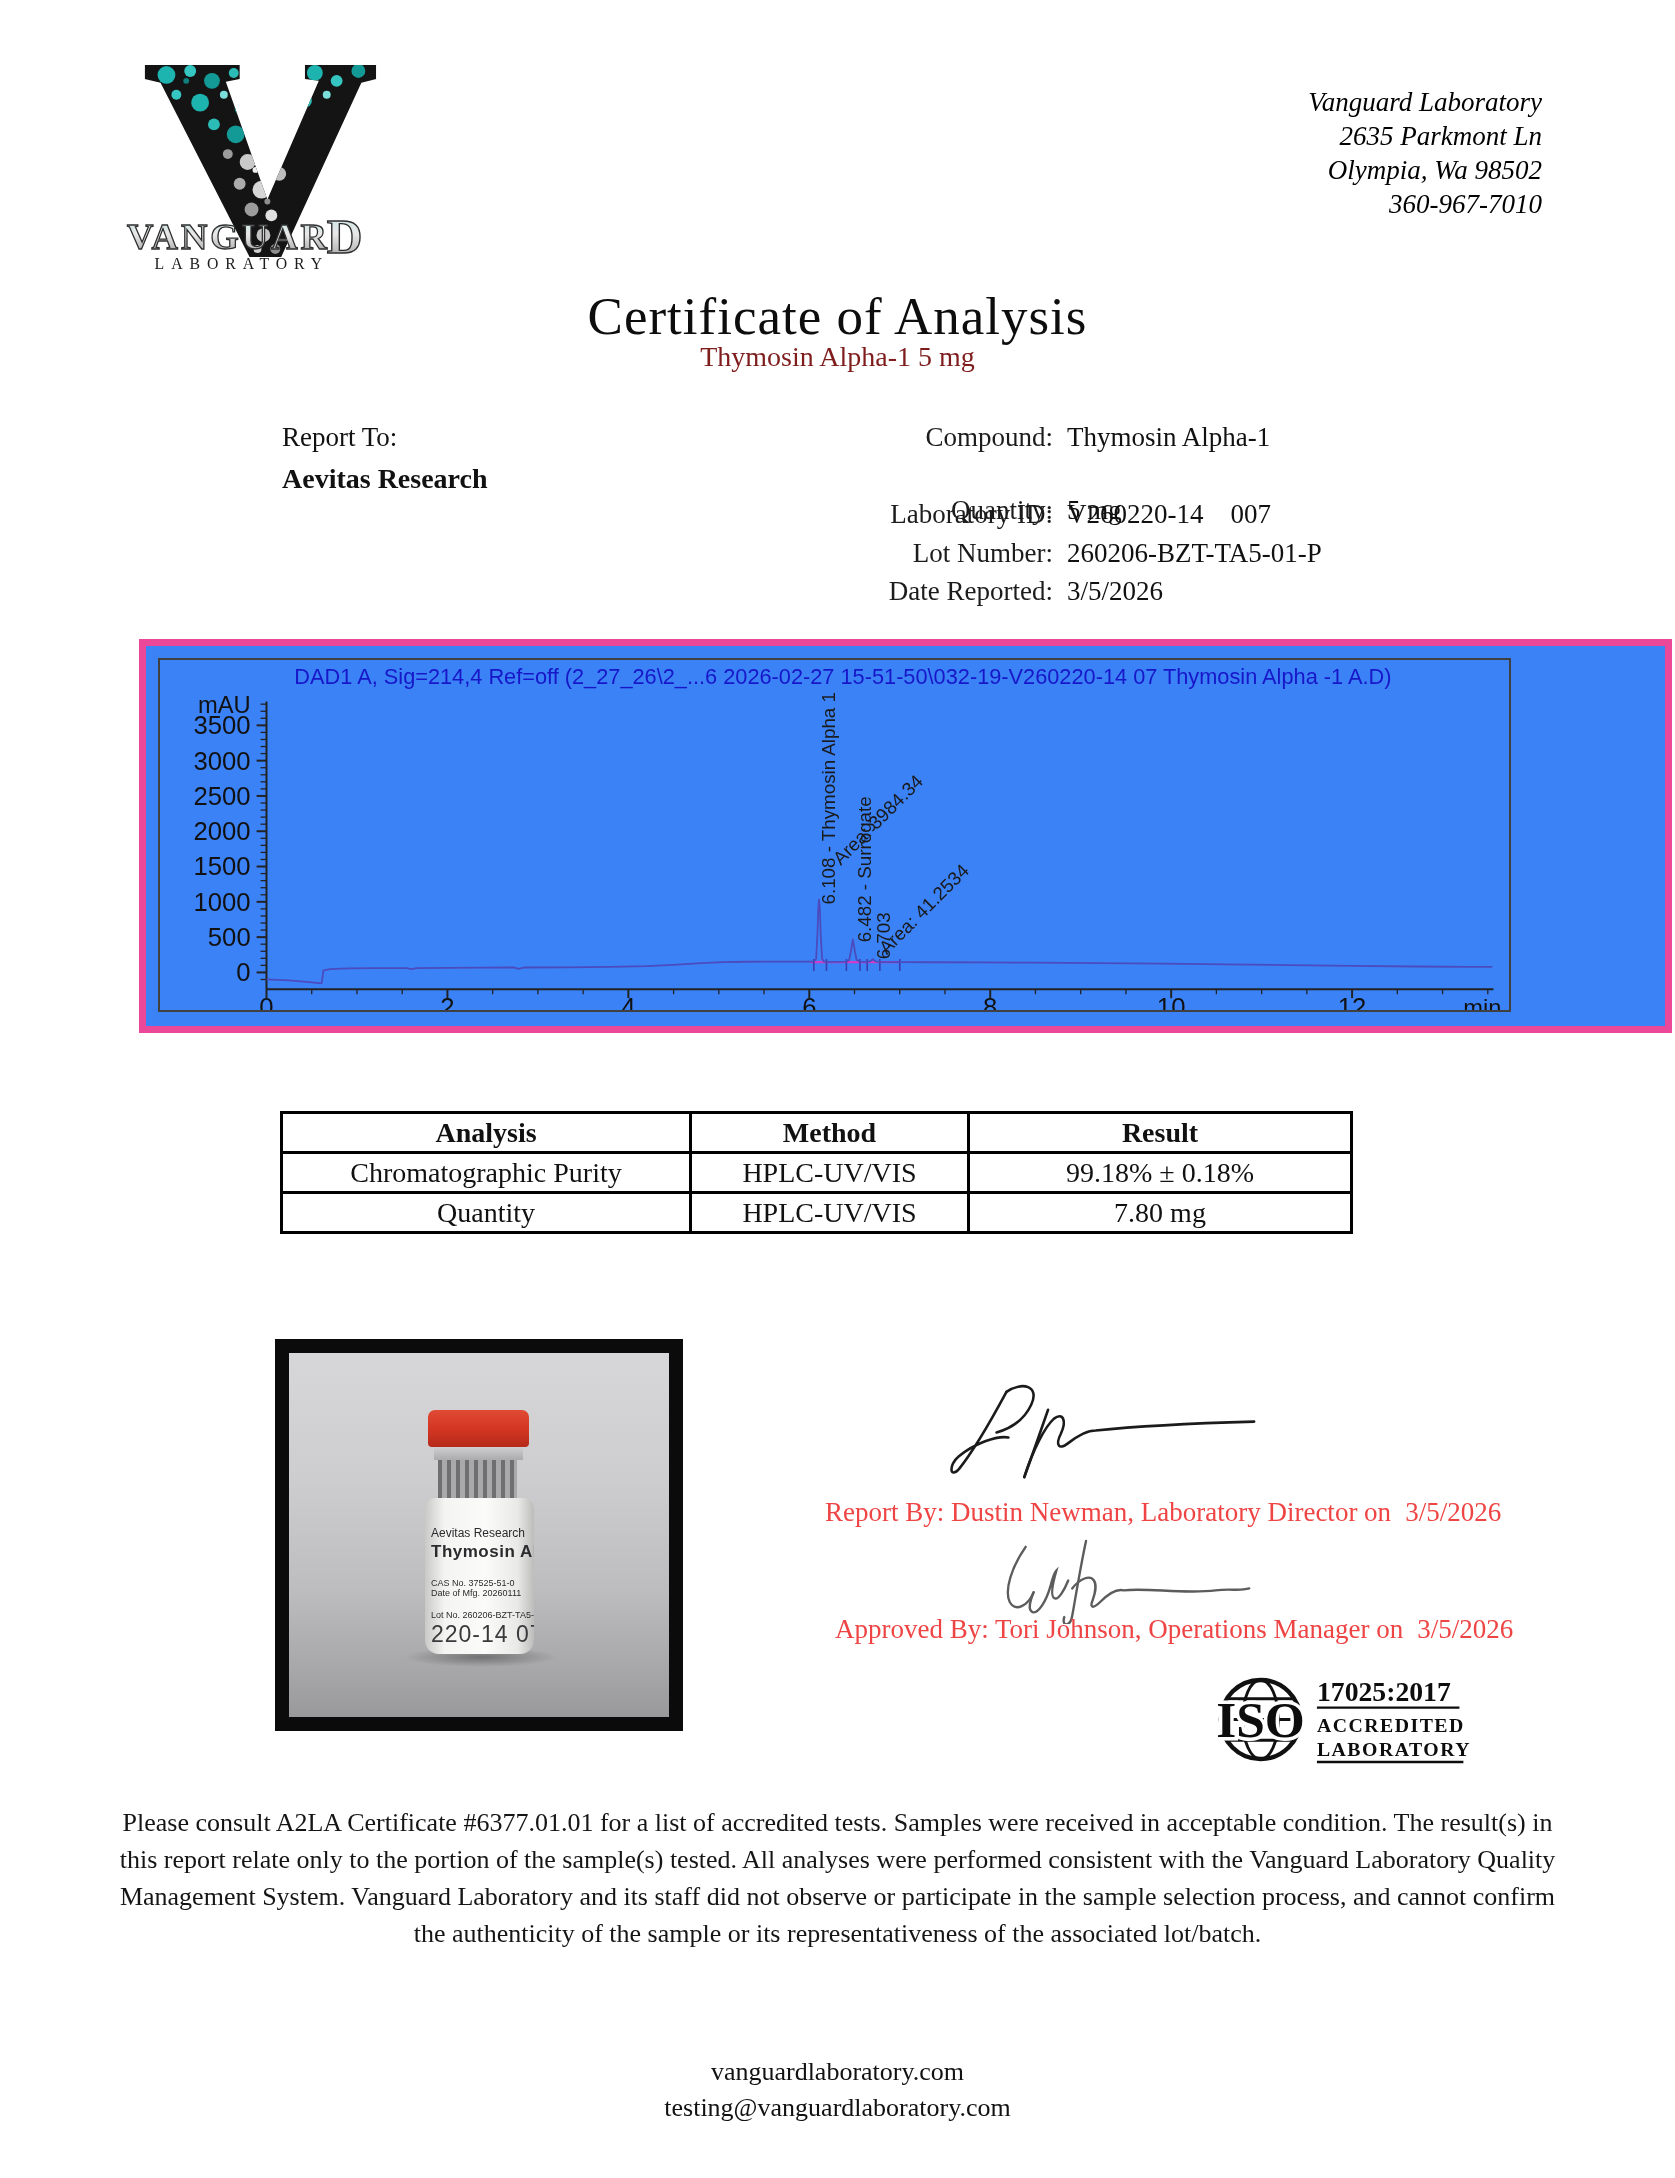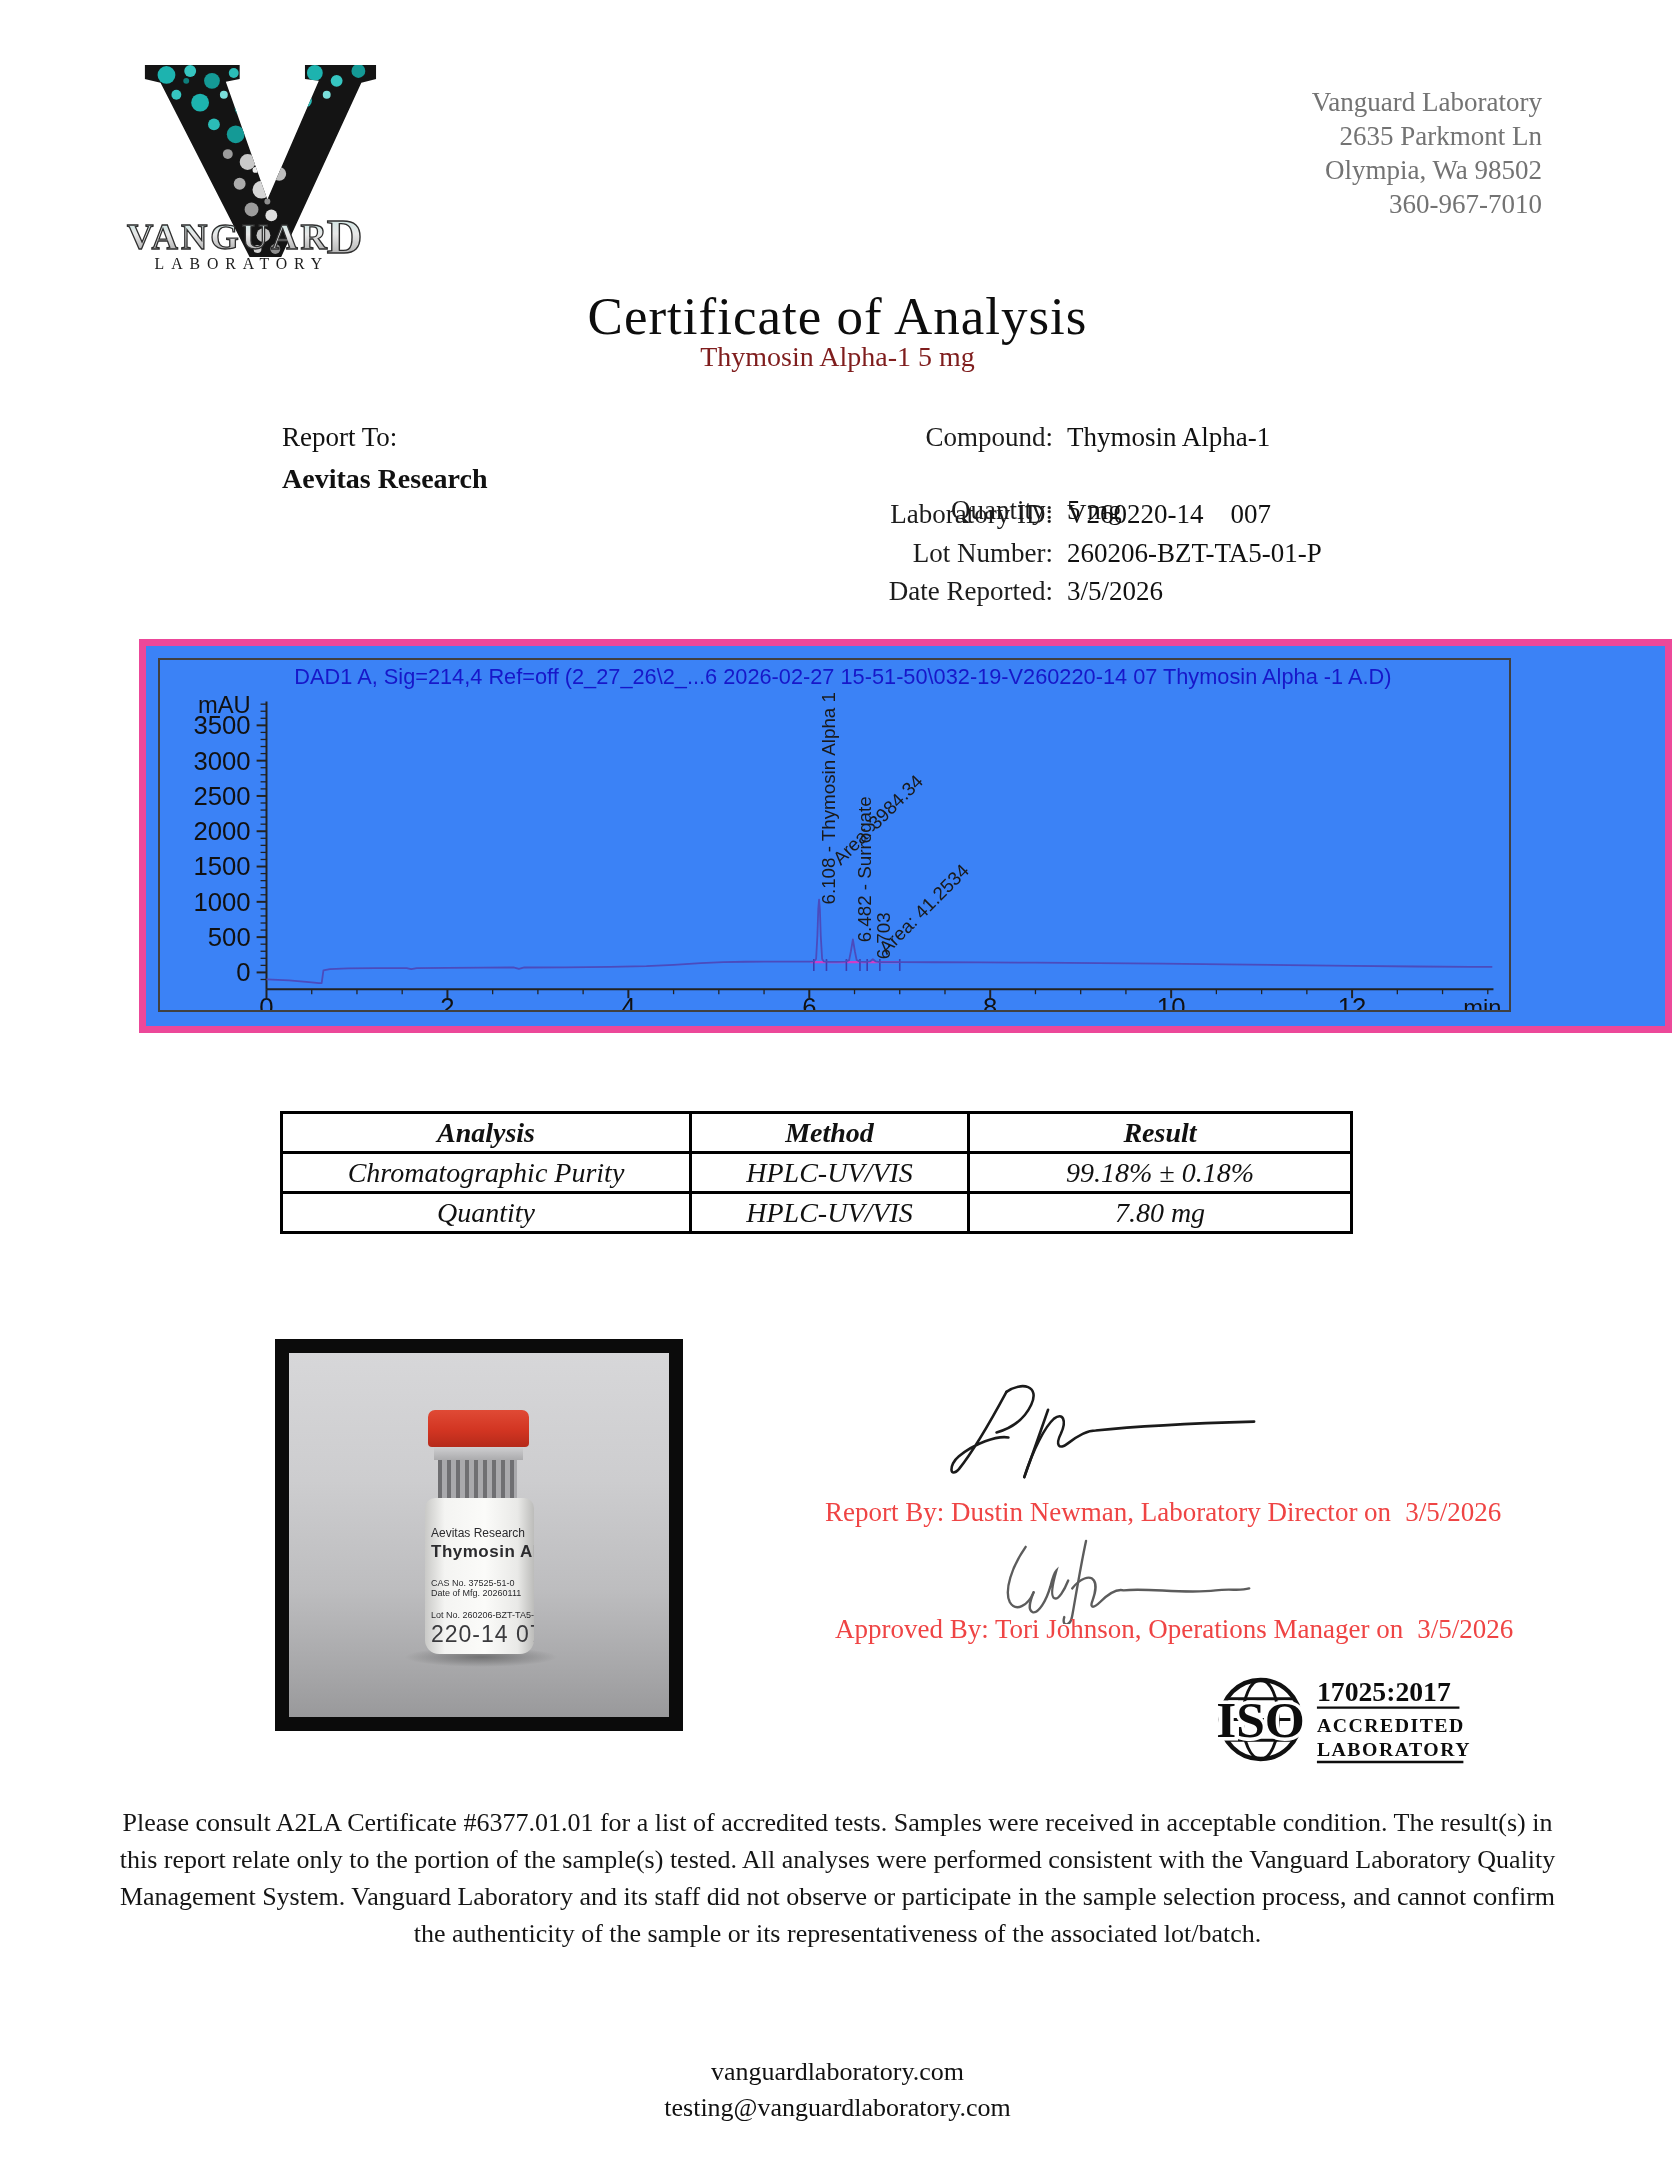--- a/index.html
+++ b/index.html
@@ -1,38 +1,38 @@
 <!DOCTYPE html>
 <html><head>
 <meta charset="utf-8">
 <style>
   html,body{margin:0;padding:0;background:#888;}
   #page{position:relative;width:1675px;height:2178px;background:#ffffff;margin:0 auto;
         font-family:"Liberation Serif",serif;color:#111;overflow:hidden;}
   .abs{position:absolute;}
 
   
-  #address{right:133px;top:85px;text-align:right;font-size:27px;line-height:34px;color:#737373;}
+  #address{right:133px;top:85px;text-align:right;font-size:27px;line-height:34px;color:#000000;font-style:italic;}
   #doc-title{left:0;top:259px;width:100%;text-align:center;font-size:53px;color:#0d0d0d;letter-spacing:1px;margin-top:27px;}
   #doc-subtitle{left:0;top:341px;width:100%;text-align:center;font-size:28px;color:#7f1d1d;}
 
   
   #report-to-label{left:282px;top:422px;font-size:27px;}
   #report-to-value{left:282px;top:463px;font-size:28px;font-weight:bold;}
   .inforow{position:absolute;left:634px;width:911px;display:flex;font-size:27px;}
   .ilabel{width:419px;text-align:right;padding-right:14px;color:#1c1c1c;flex:none;}
   .ivalue{white-space:pre;color:#111;}
 
   
   #chart-outer{left:139px;top:639px;width:1533px;height:394px;border:7px solid #ec4899;box-sizing:border-box;background:#3b82f6;}
   #chart-inner{position:absolute;left:12px;top:12px;width:1349px;height:350px;border:2px solid #404040;}
   #chromo-svg{display:block;width:1349px;height:350px;font-family:"Liberation Sans",sans-serif;}
 
   
-  #results-table{left:280px;top:1111px;border-collapse:collapse;table-layout:fixed;font-style:italic;}
+  #results-table{left:280px;top:1111px;border-collapse:collapse;table-layout:fixed;}
   #results-table td,#results-table th{border:3px solid #000;font-size:28px;text-align:center;padding:2px 6px;height:33px;}
   #results-table th{font-weight:bold;}
   .col-a{width:394px;}.col-m{width:263px;}.col-r{width:368px;}
 
   
   #photo-frame{left:275px;top:1339px;width:408px;height:392px;border:14px solid #0b0b0b;box-sizing:border-box;}
   #photo{position:absolute;inset:0;background:linear-gradient(180deg,#d7d7d9 0%,#cdcdcf 35%,#bdbdbf 65%,#a6a6a8 88%,#99999b 100%);overflow:hidden;}
   .vial-cap{position:absolute;left:139px;top:57px;width:101px;height:37px;background:linear-gradient(180deg,#e04a35 0%,#d23522 55%,#b52a1a 100%);border-radius:7px 7px 4px 4px;}
   .vial-skirt{position:absolute;left:145px;top:94px;width:89px;height:13px;background:linear-gradient(180deg,#cfcfd1,#ababad);}
   .vial-neck{position:absolute;left:149px;top:107px;width:79px;height:40px;

